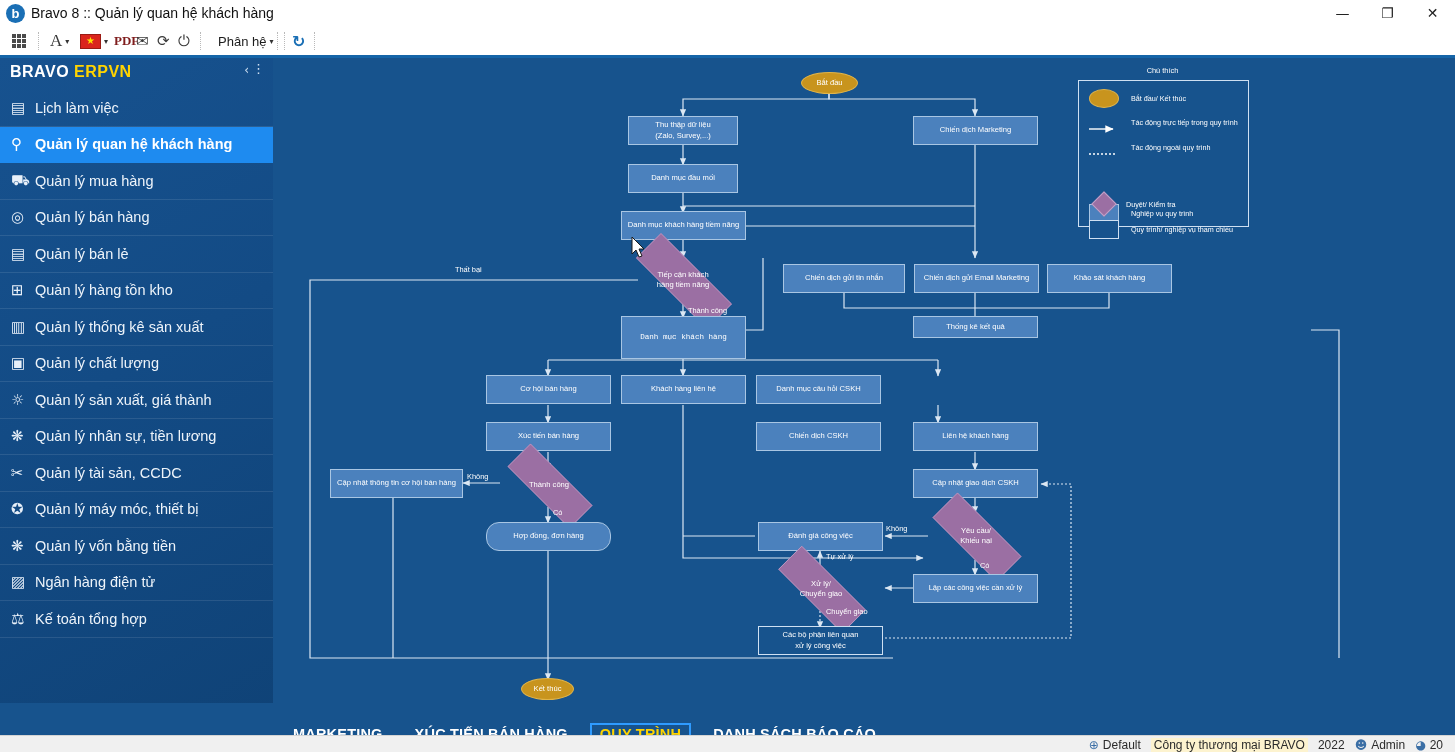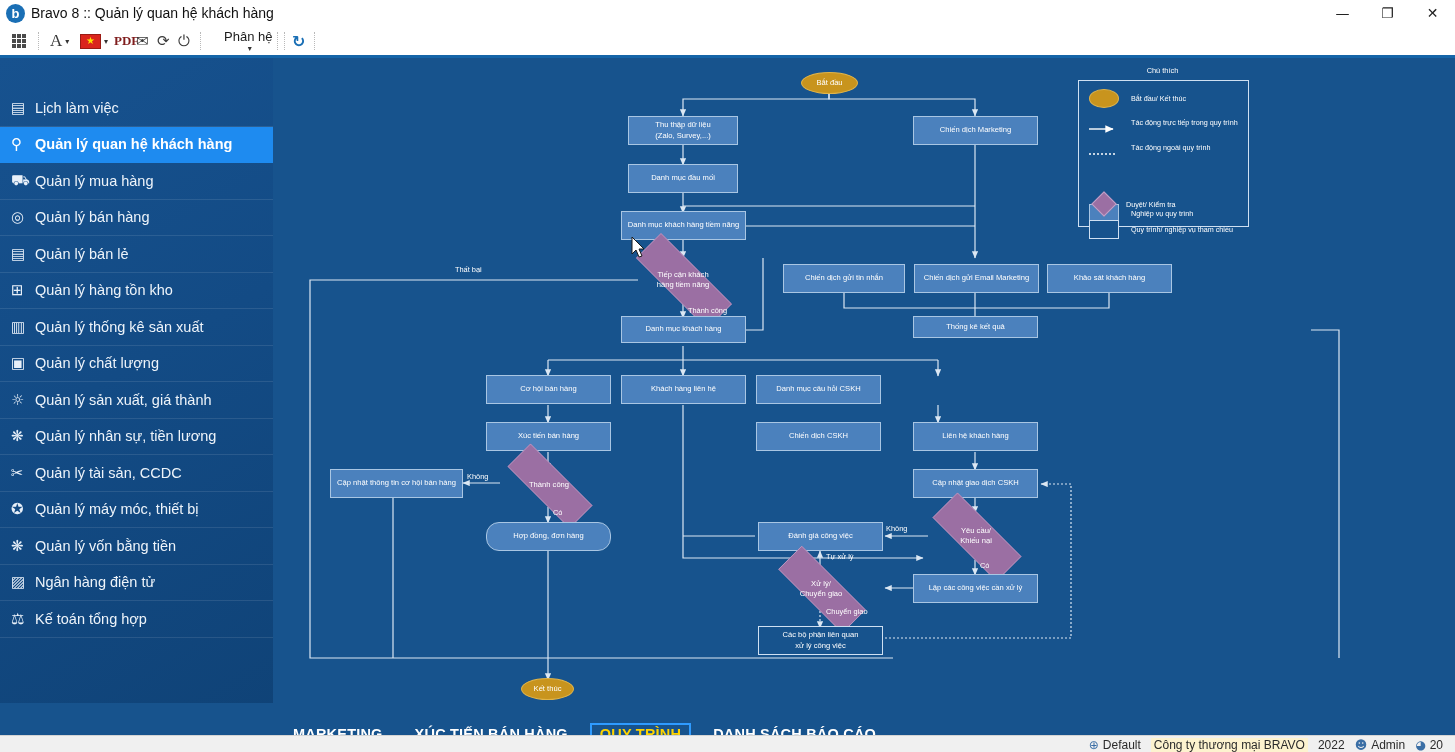--- a/index.html
+++ b/index.html
@@ -151,39 +151,46 @@
     <div class="tbitem" style="left:136px;">
       <span class="glyph">✉</span>
     </div>
     <div class="tbitem" style="left:157px;">
       <span class="glyph">⟳</span>
     </div>
     <div class="tbitem" style="left:178px;">
       <span class="glyph">⏻</span>
     </div>
     <div class="sep" style="left:200px;"></div>
-    <div class="tbitem" style="left:224px;flex-direction:column;">
+    <div class="tbitem" style="left:218px;">
       <span class="tb-label">Phân hệ</span>
       <span class="caret">▾</span>
     </div>
     <div class="sep" style="left:277px;"></div>
     <div class="sep" style="left:284px;"></div>
     <div class="tbitem" style="left:292px;">
       <span class="refresh">↻</span>
     </div>
     <div class="sep" style="left:314px;"></div>
 
     <div class="userbox">
       <span class="u">01_Admin</span>
       <span class="caret">▾</span>
     </div>
   </div>
   <div class="accentline"></div>
 
   <div class="sidebar">
+    <div class="sb-head">
+      <div class="sb-brand">
+        <span class="b1">BRAVO </span><span class="b2">ERPVN</span>
+      </div>
+      <div class="sb-chev">‹</div>
+      <div class="sb-dots">⋮</div>
+    </div>
     <div class="sb-list" id="sb-list">
         <div class="sb-item">
           <span class="ico">▤</span>
           <span class="lbl">Lịch làm việc</span>
         </div>
         <div class="sb-item active">
           <span class="ico">⚲</span>
           <span class="lbl">Quản lý quan hệ khách hàng</span>
         </div>
         <div class="sb-item">
@@ -340,21 +347,21 @@
     <div class="node proc" style="left:641px;top:206px;width:125px;height:29px;">Chiến dịch gửi Email Marketing</div>
 
     <div class="node proc" style="left:774px;top:206px;width:125px;height:29px;">Khảo sát khách hàng</div>
 
     <div class="dia" style="left:340px;top:198px;width:140px;height:48px;">
       <span class="sh"></span>
         <span class="tx" style="white-space:pre-line;">Tiếp cận khách
 hàng tiềm năng</span>
     </div>
 
-    <div class="node proc" style="left:348px;top:258px;width:125px;height:27px;">Danh mục khách hàng</div>
+    <div class="node proc" style="left:348px;top:258px;width:125px;height:43px;font-family:Liberation Mono, monospace;">Danh mục khách hàng</div>
 
     <div class="node proc" style="left:640px;top:258px;width:125px;height:22px;">Thống kê kết quả</div>
 
     <div class="node proc" style="left:213px;top:317px;width:125px;height:29px;">Cơ hội bán hàng</div>
 
     <div class="node proc" style="left:348px;top:317px;width:125px;height:29px;">Khách hàng liên hệ</div>
 
     <div class="node proc" style="left:483px;top:317px;width:125px;height:29px;">Danh mục câu hỏi CSKH</div>
 
     <div class="node proc" style="left:213px;top:364px;width:125px;height:29px;">Xúc tiến bán hàng</div>

